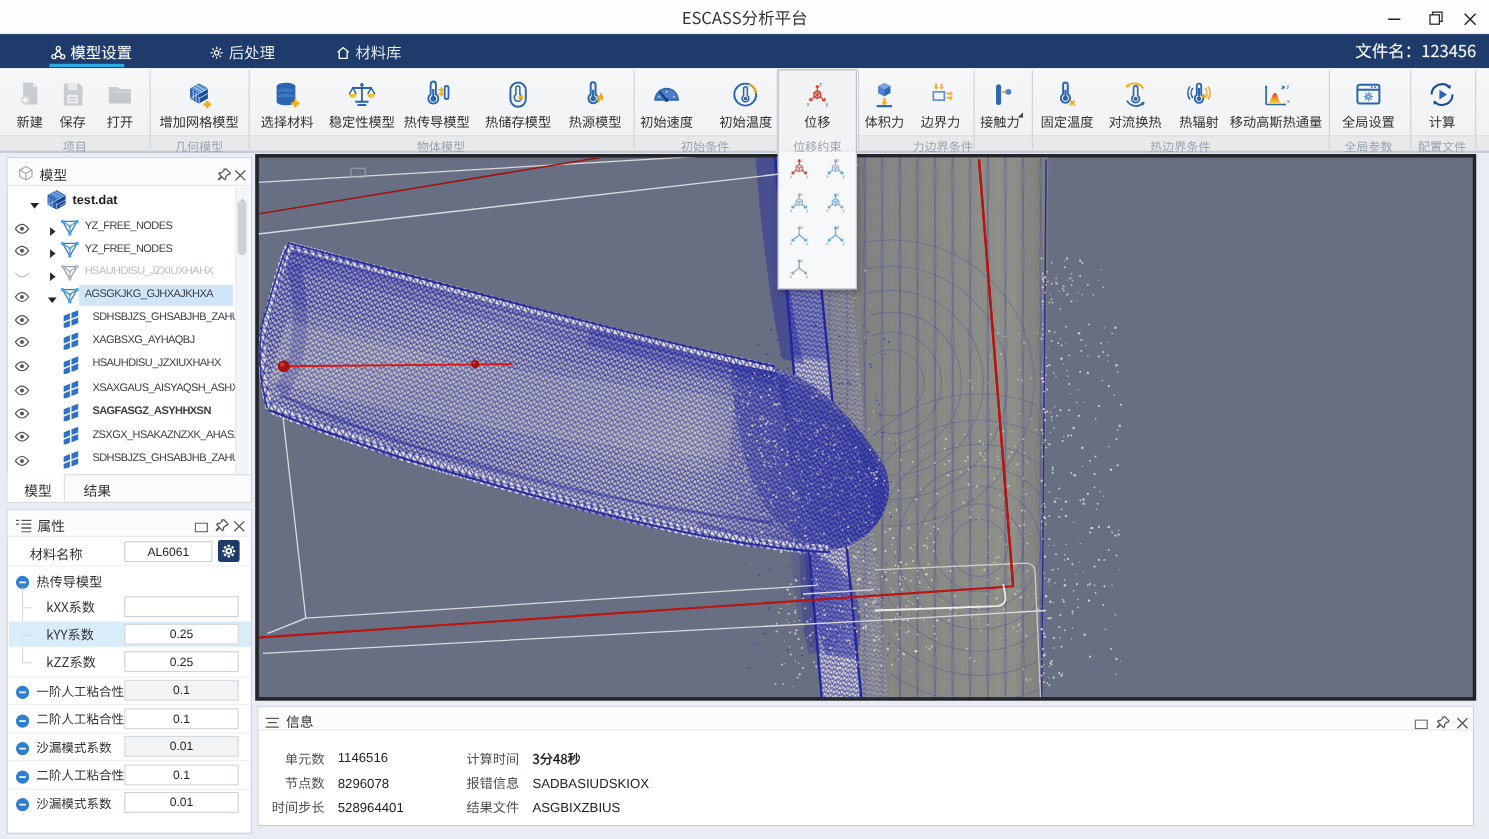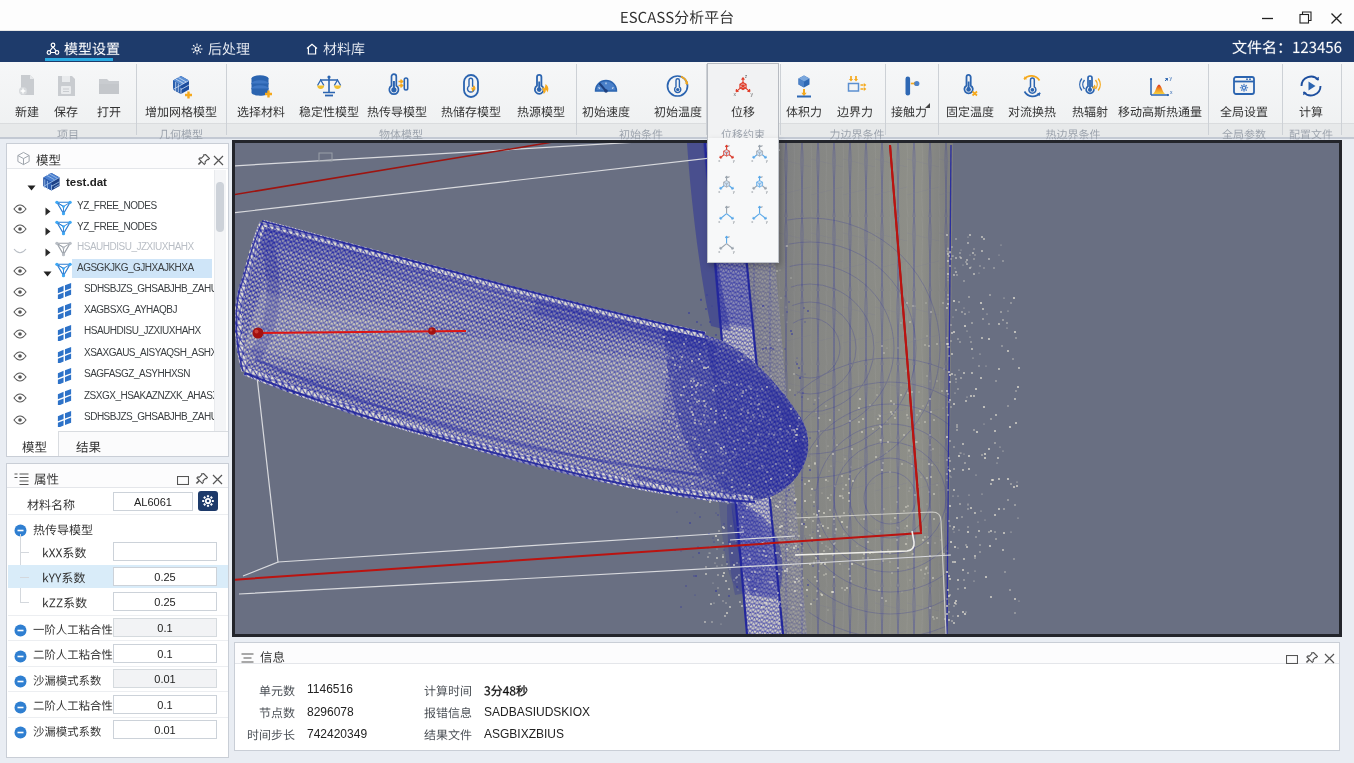--- a/index.html
+++ b/index.html
@@ -2330,21 +2330,21 @@
       <circle cx="7" cy="7" r="1.8" fill="#555"></circle>
     </svg></div>
 <div class="ab" style="left:56px;top:365.5px;width:17px;height:17px;"><svg width="17" height="17" viewBox="0 0 18 18">
       <g fill="#2d72c8">
         <path d="M2 6.5L8 4v5.5L2 12z"></path>
         <path d="M9.5 3.5L16 1v5.5l-6.5 2.5z"></path>
         <path d="M2 13.5L8 11v5.5L2 19z"></path>
         <path d="M9.5 10.5L16 8v5.5l-6.5 2.5z"></path>
       </g>
     </svg></div>
-<div class="ab" style="left:84px;top:368px;font-size:10px;letter-spacing:-0.5px;color:#3c4043;white-space:nowrap;">SAGFASGZ_ASYHHXSN</div>
+<div class="ab" style="left:84px;top:368px;font-size:10px;letter-spacing:-0.5px;color:#3c4043;white-space:nowrap;font-weight:bold;">SAGFASGZ_ASYHHXSN</div>
 <div class="ab" style="left:13px;top:388.5px;width:14px;height:14px;"><svg width="14" height="14" viewBox="0 0 14 14">
       <path d="M1 7c2-2.8 4-4 6-4s4 1.2 6 4c-2 2.8-4 4-6 4S3 9.8 1 7z" fill="none" stroke="#555" stroke-width="1.1"></path>
       <circle cx="7" cy="7" r="1.8" fill="#555"></circle>
     </svg></div>
 <div class="ab" style="left:56px;top:387.0px;width:17px;height:17px;"><svg width="17" height="17" viewBox="0 0 18 18">
       <g fill="#2d72c8">
         <path d="M2 6.5L8 4v5.5L2 12z"></path>
         <path d="M9.5 3.5L16 1v5.5l-6.5 2.5z"></path>
         <path d="M2 13.5L8 11v5.5L2 19z"></path>
         <path d="M9.5 10.5L16 8v5.5l-6.5 2.5z"></path>
@@ -2595,21 +2595,21 @@
     </svg></div>
 <div class="ab" style="left:307px;top:704.5px;font-size:12px;color:#222;">8296078</div>
 <div class="ab" style="left:295px;top:725.5px;transform:translateX(-100%);"><svg width="48.0" height="12" viewBox="0 0 4000 1000">
       <g transform="translate(0,860) scale(1,-1)" fill="#4a4f55">
         <use href="#g65F6" x="0"></use>
         <use href="#g95F4" x="1000"></use>
         <use href="#g6B65" x="2000"></use>
         <use href="#g957F" x="3000"></use>
       </g>
     </svg></div>
-<div class="ab" style="left:307px;top:726.5px;font-size:12px;color:#222;">742420349</div>
+<div class="ab" style="left:307px;top:726.5px;font-size:12px;color:#222;">528964401</div>
 <div class="ab" style="left:472px;top:681px;transform:translateX(-100%);"><svg width="48.0" height="12" viewBox="0 0 4000 1000">
       <g transform="translate(0,860) scale(1,-1)" fill="#4a4f55">
         <use href="#g8BA1" x="0"></use>
         <use href="#g7B97" x="1000"></use>
         <use href="#g65F6" x="2000"></use>
         <use href="#g95F4" x="3000"></use>
       </g>
     </svg></div>
 <div class="ab" style="left:472px;top:703.5px;transform:translateX(-100%);"><svg width="48.0" height="12" viewBox="0 0 4000 1000">
       <g transform="translate(0,860) scale(1,-1)" fill="#4a4f55">

